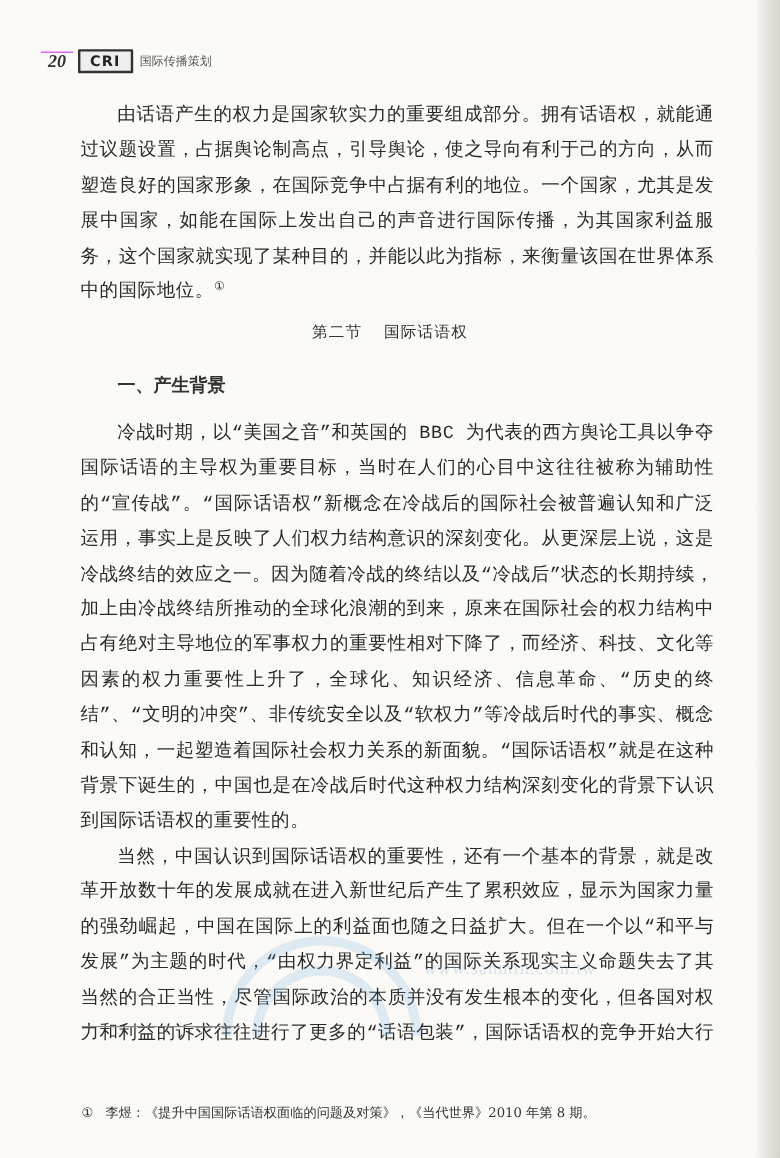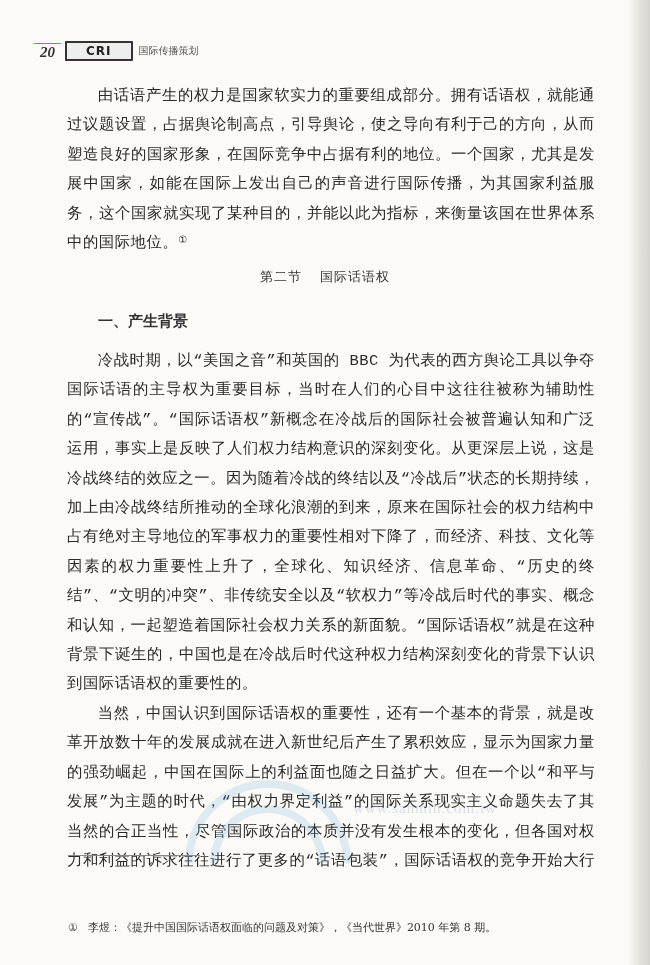--- a/index.html
+++ b/index.html
@@ -18,21 +18,21 @@
     position: absolute; left: 34px; top: 41px; height: 20px;
     display: flex; align-items: center;
   }
   .page-num {
     font-family: "Liberation Serif", serif; font-style: italic; font-weight: bold;
     font-size: 15px; color: #333; border-top: 1px solid #d946ef;
     padding: 0 6px 0 6px; line-height: 16px;
   }
   .logo {
     display: inline-flex; align-items: center; justify-content: center;
-    height: 16px; padding: 0 19px; margin-left: 4px;
+    height: 16px; padding: 0 8px; margin-left: 4px;
     border: 2px solid #333; border-radius: 1px;
     font-family: "DejaVu Sans", sans-serif; font-weight: bold; font-size: 12px;
     letter-spacing: 1px; color: #222; background: #eee;
   }
   .book-title {
     margin-left: 6px; font-size: 10px; color: #555;
     font-family: "DejaVu Sans", sans-serif;
   }
   .body-text {
     position: absolute; left: 67px; width: 528px;

